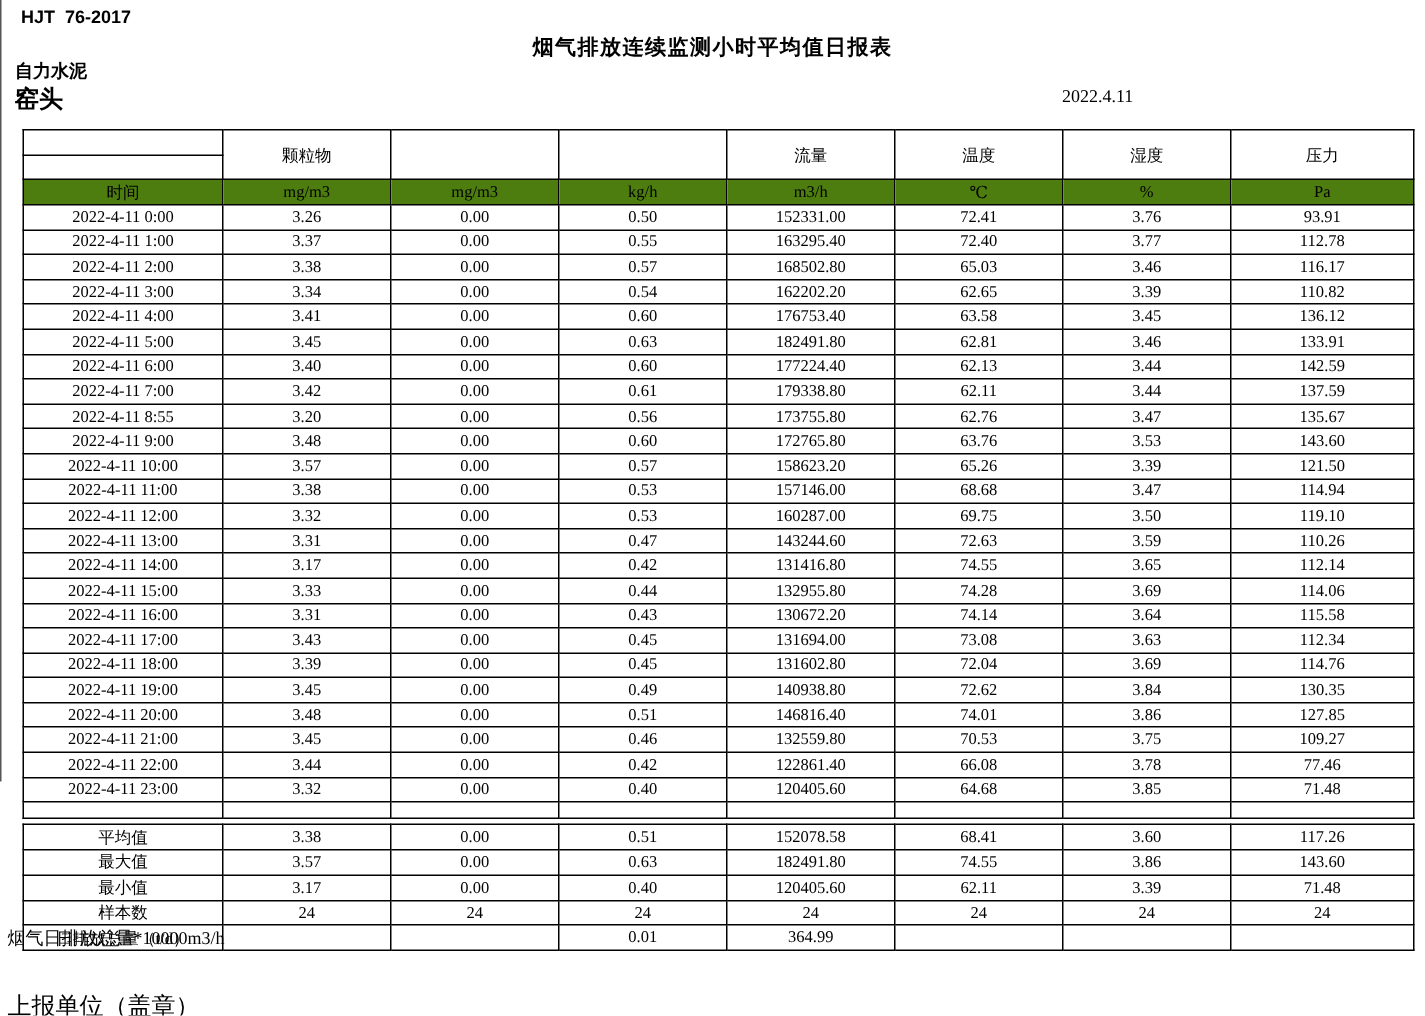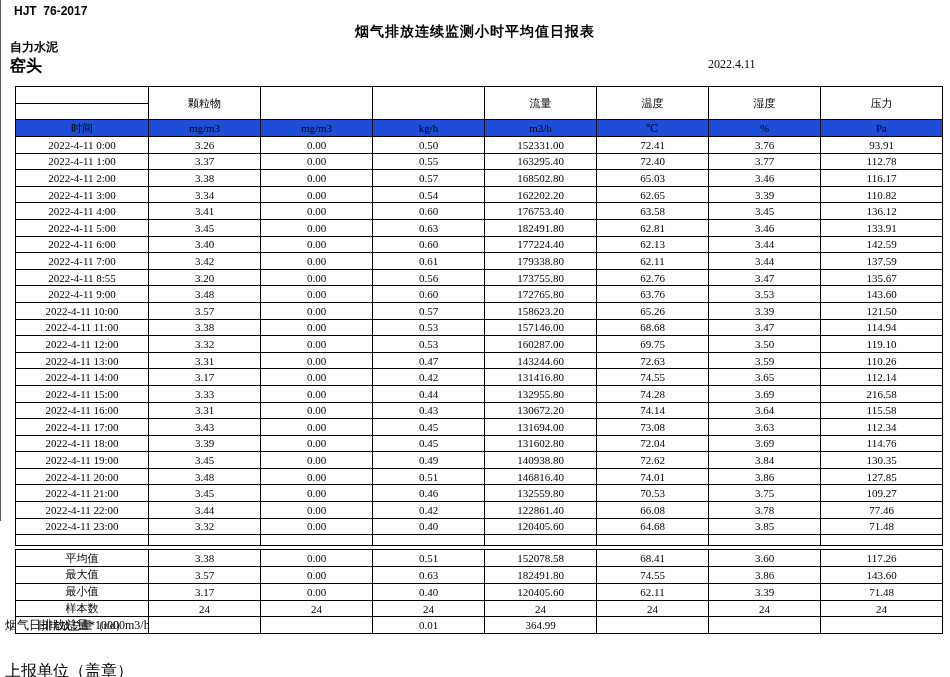--- a/index.html
+++ b/index.html
@@ -35,21 +35,21 @@
     border-collapse:collapse; table-layout:fixed;
   }
   table.report td{
     border:1px solid #000;
     text-align:center; vertical-align:middle;
     font-size:11px; padding:0; overflow:hidden; white-space:nowrap;
   }
   tr.hdr-top   { height:17px; }
   tr.hdr-bot   { height:16px; }
   tr.unit-row  { height:17px; }
-  tr.unit-row td { background:#1d4ed8; }
+  tr.unit-row td { background:#4d7c0f; }
   tr.data-row  { height:16.6px; }
   tr.blank-row { height:11px; }
   tr.spacer-row td{ border:none; height:4px; background:transparent; }
   tr.summary-row{ height:16.8px; }
 
   .left-edge-line{
     position:absolute; left:0; top:119; width:1px; height:521px; background:#555;
   }
 
   .footer-note{
@@ -261,21 +261,21 @@
         <td>112.14</td>
       </tr>
       <tr class="data-row">
         <td>2022-4-11 15:00</td>
         <td>3.33</td>
         <td>0.00</td>
         <td>0.44</td>
         <td>132955.80</td>
         <td>74.28</td>
         <td>3.69</td>
-        <td>216.58</td>
+        <td>114.06</td>
       </tr>
       <tr class="data-row">
         <td>2022-4-11 16:00</td>
         <td>3.31</td>
         <td>0.00</td>
         <td>0.43</td>
         <td>130672.20</td>
         <td>74.14</td>
         <td>3.64</td>
         <td>115.58</td>

